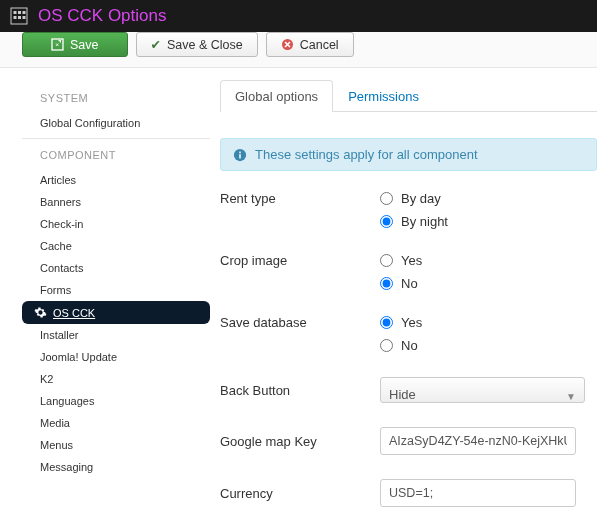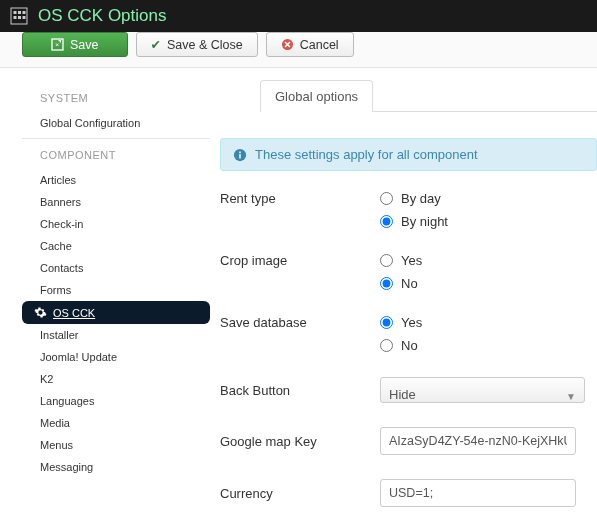--- a/index.html
+++ b/index.html
@@ -1,35 +1,35 @@
 <!DOCTYPE html>
 <html><head>
 <meta charset="utf-8">
 <style>
   * { box-sizing: border-box; margin: 0; padding: 0; }
   body { font-family: Arial, Helvetica, sans-serif; font-size: 13px; color: #555; background: #fff; width: 597px; }
   
   .header { background: #1a1a1a; color: #fff; padding: 6px 10px; display: flex; align-items: center; gap: 10px; }
   .header-icon { display: inline-flex; }
-  .header h1 { font-size: 17px; font-weight: normal; color: #86efac; }
+  .header h1 { font-size: 17px; font-weight: normal; color: #d946ef; }
   
   .toolbar { background: #fafafa; border-bottom: 1px solid #e5e5e5; padding: 0 0 10px 22px; display: flex; gap: 8px; }
   .btn { display: inline-flex; align-items: center; gap: 6px; padding: 4px 14px; border-radius: 3px; font-size: 12.5px; cursor: pointer; border: 1px solid #bbb; background: linear-gradient(#fff,#eee); color: #333; }
   .btn-success { background: linear-gradient(#53b453,#3e8f3e); border-color: #357a35; color: #fff; padding: 4px 28px; }
   
   .main { display: flex; }
   .sidebar { width: 220px; padding: 14px 10px 0 22px; }
   .sidebar-heading { color: #999; font-size: 11px; letter-spacing: .5px; margin: 10px 0 8px 18px; }
   .divider { border:0; border-top:1px solid #e5e5e5; margin: 4px 0; }
   .sidebar-item { padding: 5px 0 5px 18px; color: #333; cursor: pointer; font-size: 11px; }
   .sidebar-item.active { background: #0b1b2c; color: #fff; display:flex; align-items:center; gap:6px; border-radius:6px; padding-left:12px;text-decoration:underline; }
   .sidebar-item.active .cog { filter: brightness(5); }
   
   .content { flex:1; padding: 12px 0 0 0; }
-  .tabs { display:flex; border-bottom:1px solid #ddd;margin-left:40px; }
+  .tabs { display:flex; border-bottom:1px solid #ddd; }
   .tab { padding: 8px 14px; border:1px solid transparent; border-bottom:none; color:#07b; cursor:pointer; border-radius:4px 4px 0 0; margin-bottom:-1px; }
   .tab.active { color:#555; background:#fff; border-color:#ddd; }
   
   .alert { background:#d9edf7; border:1px solid #bce8f1; color:#3a87ad; padding:8px 12px; margin:26px 0 16px 0; border-radius:3px; display:flex; align-items:center; gap:8px; }
   
   .form-row { display:flex; align-items:center; padding:4px 0; margin-bottom:0; }
   .form-row.space { margin-top:16px; }
   .form-label { width:160px; color:#333; font-size:13px; }
   .radio-group label { display:flex; gap:8px; color:#333; font-size:13px; }
   .select { width:205px; height:26px; border:1px solid #ccc; border-radius:3px; background:linear-gradient(#fefefe,#eee); padding:0 8px; color:#555; display:flex; align-items:flex-end; justify-content:space-between; cursor:pointer; }
@@ -108,20 +108,21 @@
     <div class="sidebar-item">Languages</div>
     <div class="sidebar-item">Media</div>
     <div class="sidebar-item">Menus</div>
     <div class="sidebar-item">Messaging</div>
 
   </div>
 
   <div class="content">
     <div class="tabs">
       <div class="tab active">Global options</div>
+      <div class="tab">Permissions</div>
     </div>
 
     <div class="alert">
       <span>
           <svg width="14" height="14" viewBox="0 0 16 16">
             <circle cx="8" cy="8" r="7" fill="#3a87ad"></circle>
             <rect x="7" y="7" width="2" height="5" fill="#d9edf7"></rect>
             <rect x="7" y="4" width="2" height="2" fill="#d9edf7"></rect>
           </svg>
         </span>

